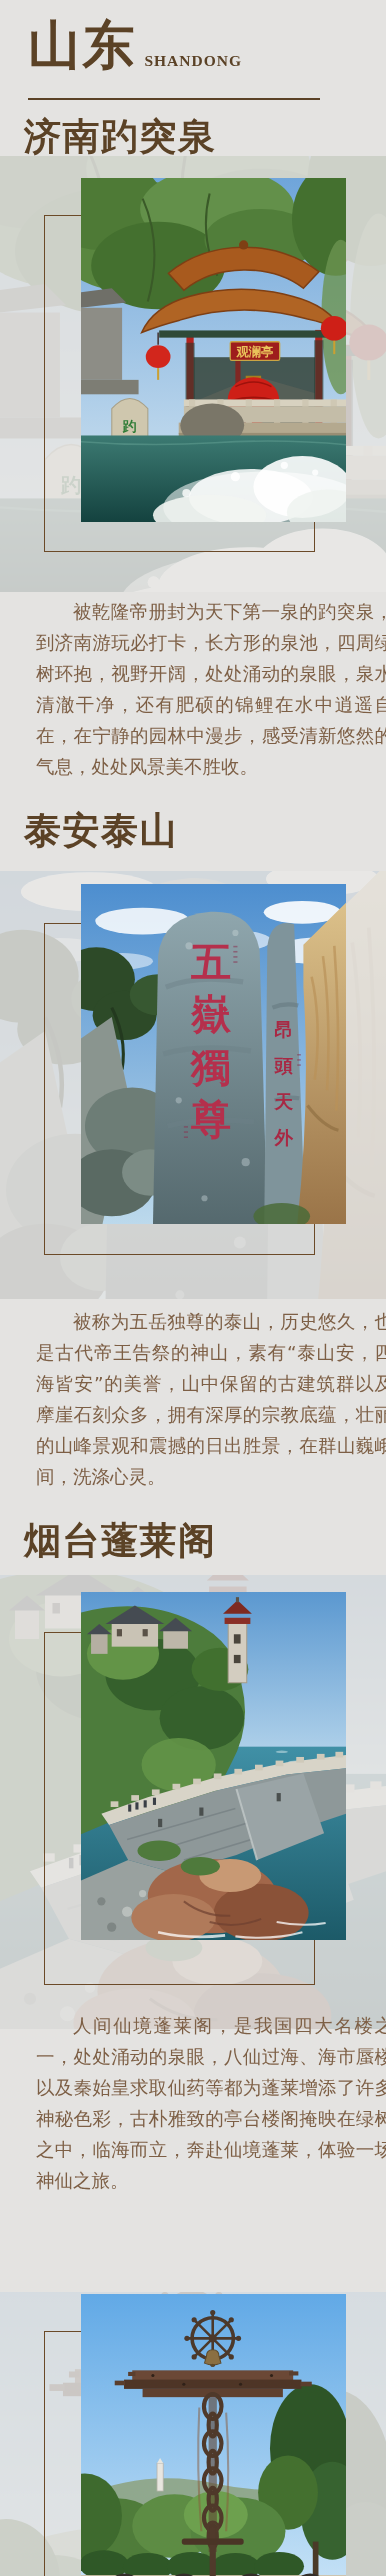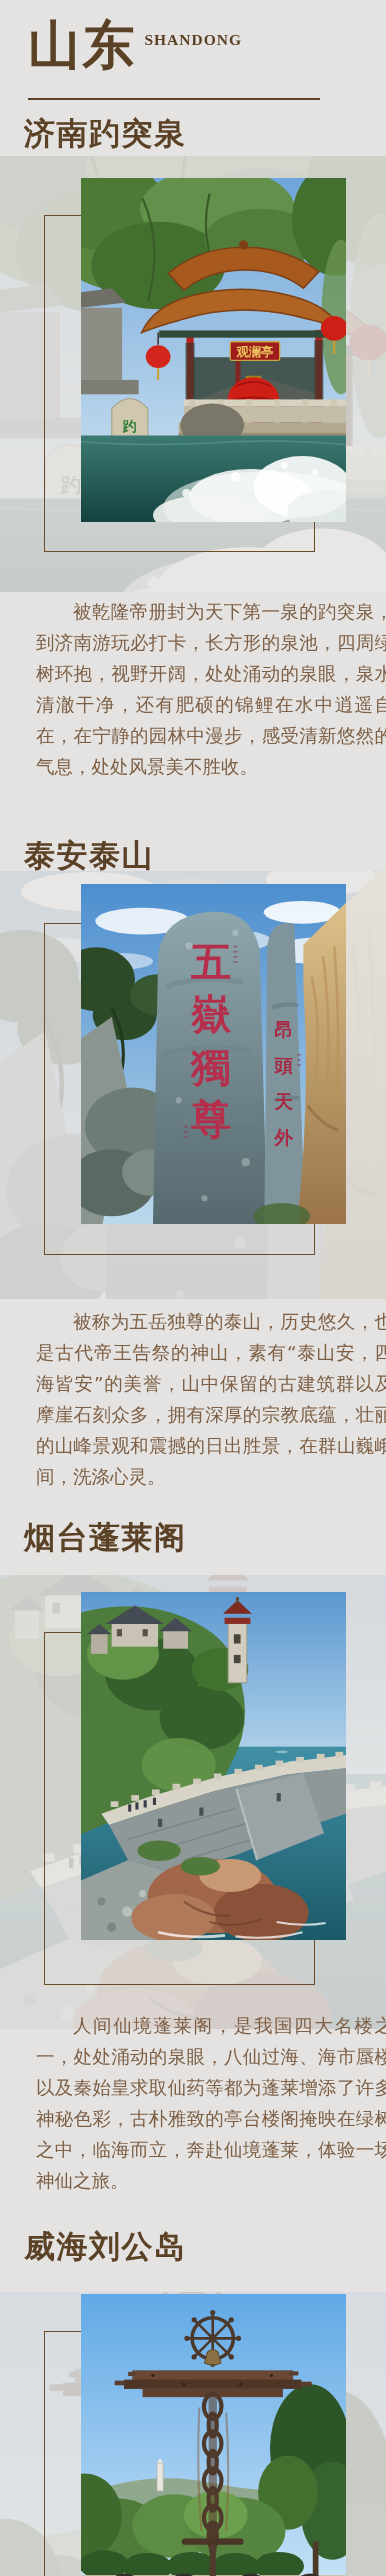--- a/index.html
+++ b/index.html
@@ -7,27 +7,27 @@
     position:relative; width:386px; height:2964px; overflow:hidden;
     background:#e4e3e1;
     font-family:"DejaVu Sans","Liberation Sans",sans-serif;
   }
 
   
   .header { position:absolute; left:28px; top:17.5px; display:flex; align-items:flex-end; z-index:5; }
   .header .cn { font-family:"Liberation Serif","DejaVu Serif",serif; font-weight:bold;
                 font-size:52px; line-height:1.08; color:#5b4226; letter-spacing:2.6px; }
   .header .en { font-family:"Liberation Serif","DejaVu Serif",serif; font-weight:bold;
-                font-size:15.5px; color:#5b4226; letter-spacing:1px; margin-left:7.2px; margin-bottom:25px; }
+                font-size:15.5px; color:#5b4226; letter-spacing:1px; margin-left:7.2px; margin-bottom:4px; }
   .divider { position:absolute; left:28px; top:98px; width:292px; height:1.5px; background:#5b4226; z-index:5; }
 
   .sec-title { position:absolute; left:24px; z-index:5;
     font-family:"Liberation Serif","DejaVu Serif",serif; font-weight:bold;
-    font-size:31px; line-height:1.1; color:#5b4226; letter-spacing:1.5px; }
-  #t1 { top:117px; } #t2 { top:839px; } #t3 { top:1521px; } #t4 { top:2230px; }
+    font-size:37px; line-height:1.1; color:#5b4226; letter-spacing:1.5px; }
+  #t1 { top:117px; } #t2 { top:811px; } #t3 { top:1521px; } #t4 { top:2230px; }
 
   .band { position:absolute; left:0; width:386px; overflow:hidden; z-index:1; }
   #band1 { top:156px;  height:436px; }
   #band2 { top:871px; height:428px; }
   #band3 { top:1575px; height:454px; }
   #band4 { top:2292px; height:431px; }
   .wm { position:absolute; left:0; top:0; width:386px; height:100%; opacity:0.16;
         filter:saturate(0.55) brightness(1.12); }
 
   .frame { position:absolute; border:1.5px solid #6b4a28; box-sizing:border-box; z-index:2; background:transparent; }
@@ -472,21 +472,20 @@
       </svg>
   </div>
   <div class="frame" id="f3"></div>
   <div class="photo" id="p3">
     <svg viewBox="0 0 515 675" preserveAspectRatio="xMidYMid slice">
         <use href="#scene3"></use>
       </svg>
   </div>
   <div class="para" id="para3">人间仙境蓬莱阁，是我国四大名楼之一，处处涌动的泉眼，八仙过海、海市蜃楼以及秦始皇求取仙药等都为蓬莱增添了许多神秘色彩，古朴雅致的亭台楼阁掩映在绿树之中，临海而立，奔赴仙境蓬莱，体验一场神仙之旅。</div>
 
-  <div class="sec-title" id="t4">威海刘公岛</div>
   <div class="band" id="band4">
     <svg class="wm" viewBox="0 0 515 665" preserveAspectRatio="xMidYMid slice">
         <use href="#scene4"></use>
       </svg>
   </div>
   <div class="frame" id="f4"></div>
   <div class="photo" id="p4">
     <svg viewBox="0 0 515 665" preserveAspectRatio="xMidYMid slice">
         <use href="#scene4"></use>
       </svg>

